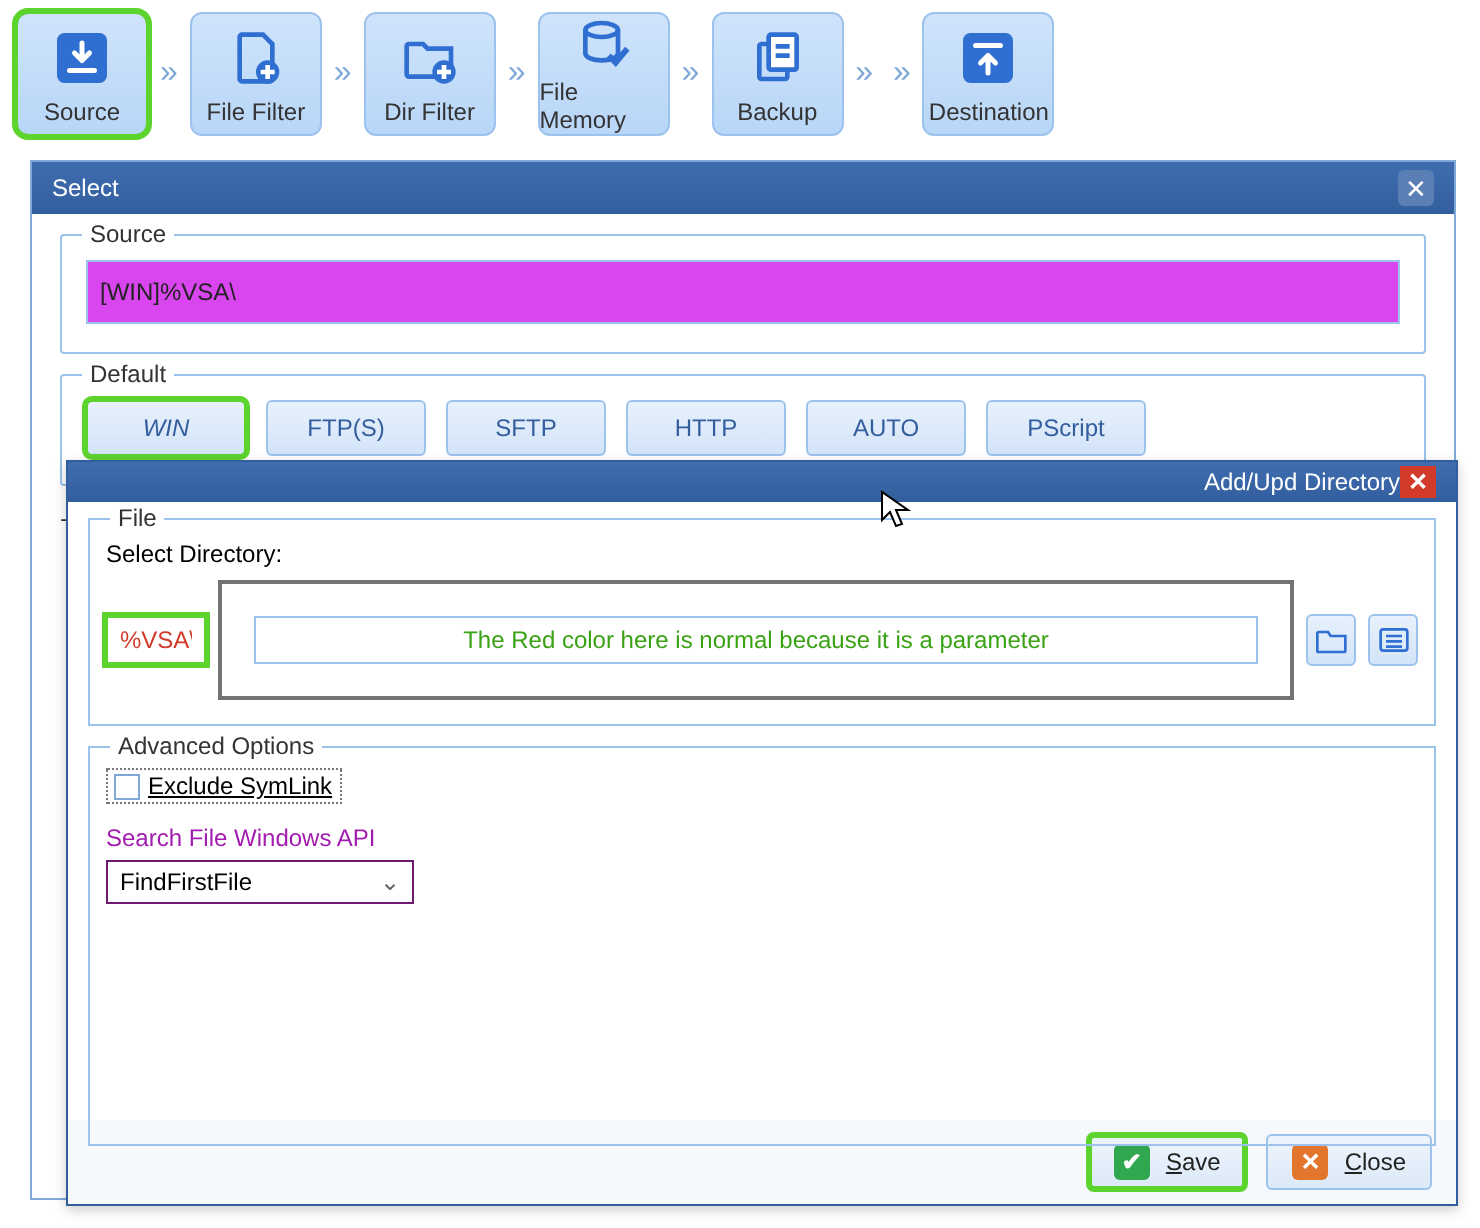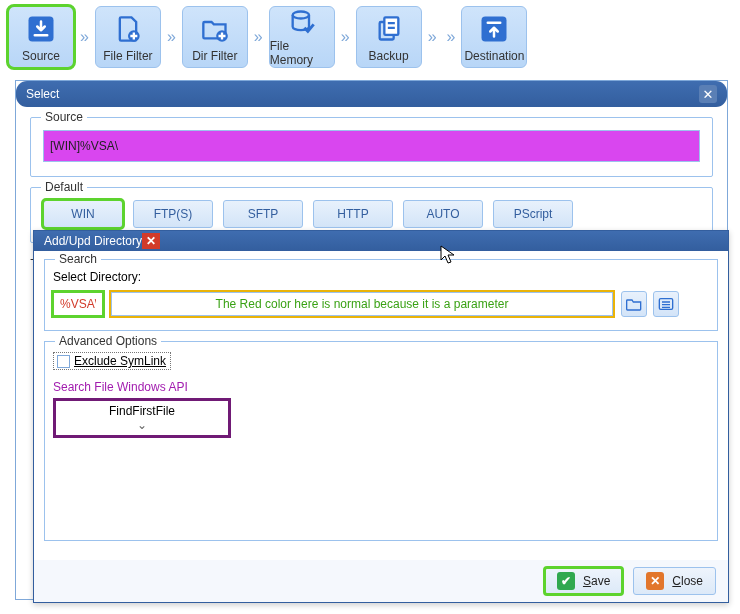--- a/index.html
+++ b/index.html
@@ -10,55 +10,55 @@
 .tb-item { display: flex; flex-direction: column; align-items: center; justify-content: center; width: 66px; height: 62px; border-radius: 6px; cursor: pointer; }
 .tb-item .tb-icon { width: 36px; height: 36px; display:flex; align-items:center; justify-content:center; }
 .tb-item .tb-label { margin-top: 2px; color:#333; }
 .tb-item.blue { background: linear-gradient(#cfe4fb,#b8d6f7); border:1px solid #9cc2ed; }
 .tb-item.active { outline: 3px solid #5dd32e; outline-offset: -1px; }
 .chev { color:#7fa8d9; font-size:16px; padding:0 4px; user-select:none;}
 svg { display:block; }
 
 
 .panel { position:absolute; left:15px; top:80px; right:12px; border:1px solid #7fa8d9; background:#fff; }
-.panel-title { background: linear-gradient(#3f6db0,#335e9e); color:#fff; padding:4px 10px; display:flex; align-items:center; justify-content:space-between;border-radius:11px; }
+.panel-title { background: linear-gradient(#3f6db0,#335e9e); color:#fff; padding:4px 10px; display:flex; align-items:center; justify-content:space-between; }
 .panel-title .close-x { width:18px; height:18px; background:#5a7fb5; color:#fff; display:flex; align-items:center; justify-content:center; border-radius:3px; cursor:pointer; font-size:13px;}
 .panel-body { padding:10px 14px; position:relative;}
 
 .fieldset { border:1px solid #9cc2ed; border-radius:2px; padding:12px 12px 14px; margin-bottom:10px; position:relative; }
 .fieldset .legend { position:absolute; top:-8px; left:10px; background:#fff; padding:0 4px; color:#333; }
 
 .src-input { width:100%; border:1px solid #9cc2ed; padding:8px 6px; color:#222; background:#d946ef; }
 
 .proto-row { display:flex; gap:10px; flex-wrap:wrap; }
 .proto-btn { width:80px; height:28px; background:linear-gradient(#e8f1fc,#d3e4f8); border:1px solid #9cc2ed; border-radius:3px; color:#335e9e; cursor:pointer; display:flex; align-items:center; justify-content:center;}
-.proto-btn.hl { outline:3px solid #5dd32e; outline-offset:-1px; }
+.proto-btn.hl { outline:3px solid #5dd32e; outline-offset:-1px;font-style:italic; }
 
 .plus-label { color:#333; margin-top:6px; }
 
 
 .modal { position:absolute; left:33px; top:230px; width:696px; height:373px; border:1px solid #335e9e; background:#fff; box-shadow:0 2px 6px rgba(0,0,0,.2);}
-.modal-title { background: linear-gradient(#3f6db0,#335e9e); color:#fff; padding:4px 10px; display:flex; align-items:center; justify-content:flex-start; height:20px;}
+.modal-title { background: linear-gradient(#3f6db0,#335e9e); color:#fff; padding:4px 10px; display:flex; align-items:center; justify-content:flex-end; height:20px;}
 .modal-title .close-x2 { width:18px; height:16px; background:#d23b2a; color:#fff; display:flex; align-items:center; justify-content:center; cursor:pointer; font-size:12px; font-weight:bold;}
 .modal-body { padding:8px 10px; height:309px; }
 .setup-box { border:1px solid #9cc2ed; padding:10px 8px 12px; position:relative; margin-bottom:10px;}
 .setup-box .legend { position:absolute; top:-8px; left:10px; background:#fff; padding:0 4px; color:#333;}
 .dir-row { display:flex; align-items:center; gap:6px; margin-top:6px;}
 .dir-input { border:1px solid #9cc2ed; padding:4px 6px; }
 .dir-red { width:50px; color:#d23b2a; outline:3px solid #5dd32e; outline-offset:-1px; }
-.dir-note-wrap { border:2px solid #eab308; padding:0;}
+.dir-note-wrap { border:2px solid #737373; padding:16px;}
 .dir-note { width:502px; color:#3aa215; text-align:center; }
 .icon-btn { width:26px; height:26px; border:1px solid #9cc2ed; border-radius:3px; background:linear-gradient(#e8f1fc,#d3e4f8); display:flex; align-items:center; justify-content:center; cursor:pointer; }
 
 .adv-box { border:1px solid #9cc2ed; padding:10px 8px 12px; position:relative; height:200px;}
 .adv-box .legend { position:absolute; top:-8px; left:10px; background:#fff; padding:0 4px; color:#333;}
 .chk-row { display:flex; align-items:center; gap:4px; border:1px dotted #777; padding:1px 3px; width:118px; margin-bottom:10px;text-decoration:underline;}
 .chk { width:13px; height:13px; border:1px solid #7fa8d9; background:#fff; }
 .adv-label { color:#a21caf; margin-bottom:4px; display:block;}
-.combo { width:178px; border:3px solid #701a75; padding:3px 6px; background:#fff; display:flex; align-items:center; justify-content:space-between; cursor:pointer;flex-direction:column;}
+.combo { width:154px; border:1px solid #701a75; padding:3px 6px; background:#fff; display:flex; align-items:center; justify-content:space-between; cursor:pointer;}
 .combo .caret { color:#666; }
 
 .modal-footer { height:42px; border-top:0; display:flex; align-items:center; justify-content:flex-end; gap:10px; padding:0 12px; background:#f5f8fd;}
 .f-btn { height:28px; border:1px solid #9cc2ed; border-radius:3px; background:linear-gradient(#eef4fc,#dce9f8); display:flex; align-items:center; gap:8px; padding:0 12px; cursor:pointer; color:#222;}
 .f-btn.save { outline:3px solid #5dd32e; outline-offset:-2px; }
 .f-ico { width:18px; height:18px; border-radius:3px; display:flex; align-items:center; justify-content:center; color:#fff; font-weight:bold;}
 .f-ico.green { background:#2fa84f; }
 .f-ico.orange { background:#e2762c; }
 .ul { text-decoration:underline; }
 
@@ -172,21 +172,21 @@
   </div>
 </div>
 
 <div class="modal">
   <div class="modal-title">
     <span>Add/Upd Directory</span>
     <span class="close-x2">✕</span>
   </div>
   <div class="modal-body">
     <div class="setup-box">
-      <span class="legend">Search</span>
+      <span class="legend">File</span>
       <span>Select Directory:</span>
       <div class="dir-row">
         <input class="dir-input dir-red" value="%VSA\" style="">
         <span class="dir-note-wrap"><input class="dir-input dir-note" value="The Red color here is normal because it is a parameter" style=""></span>
         <span class="icon-btn">
           <svg width="16" height="14" viewBox="0 0 24 20">
               <path d="M2 4h7l2 3h11v11a1 1 0 0 1-1 1H2a1 1 0 0 1-1-1V5a1 1 0 0 1 1-1z" fill="none" stroke="#2f6fd1" stroke-width="2"></path>
             </svg>
         </span>
         <span class="icon-btn">

